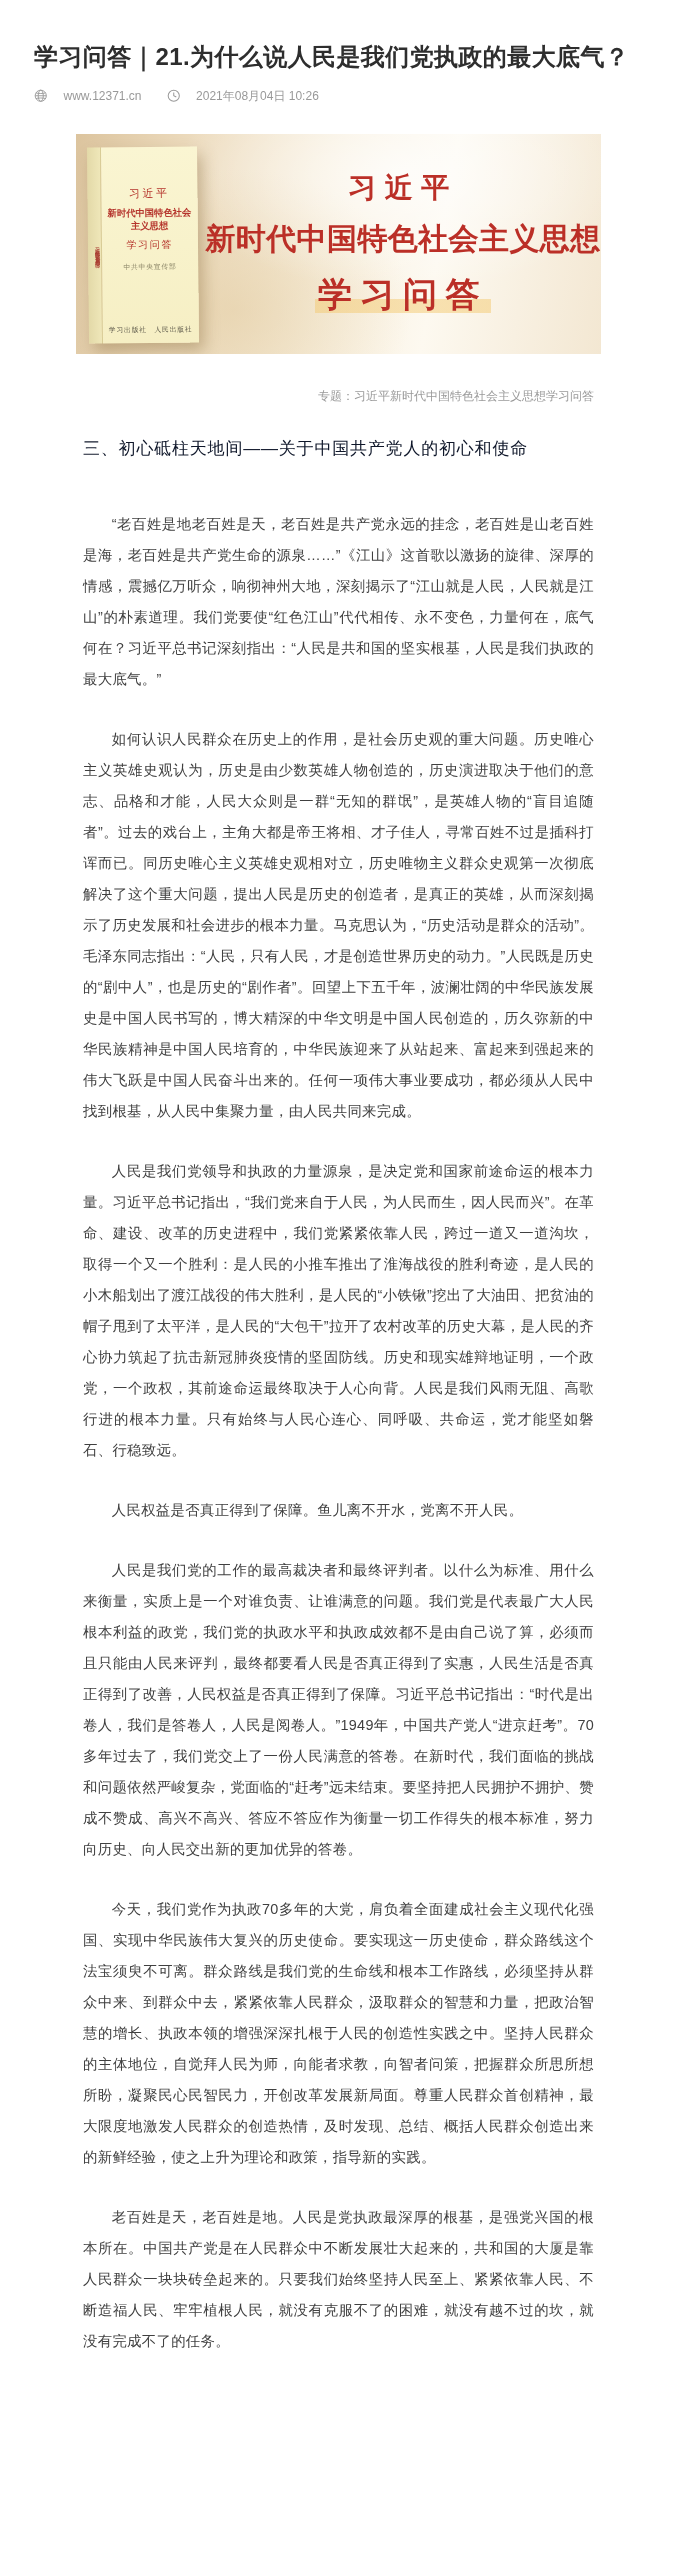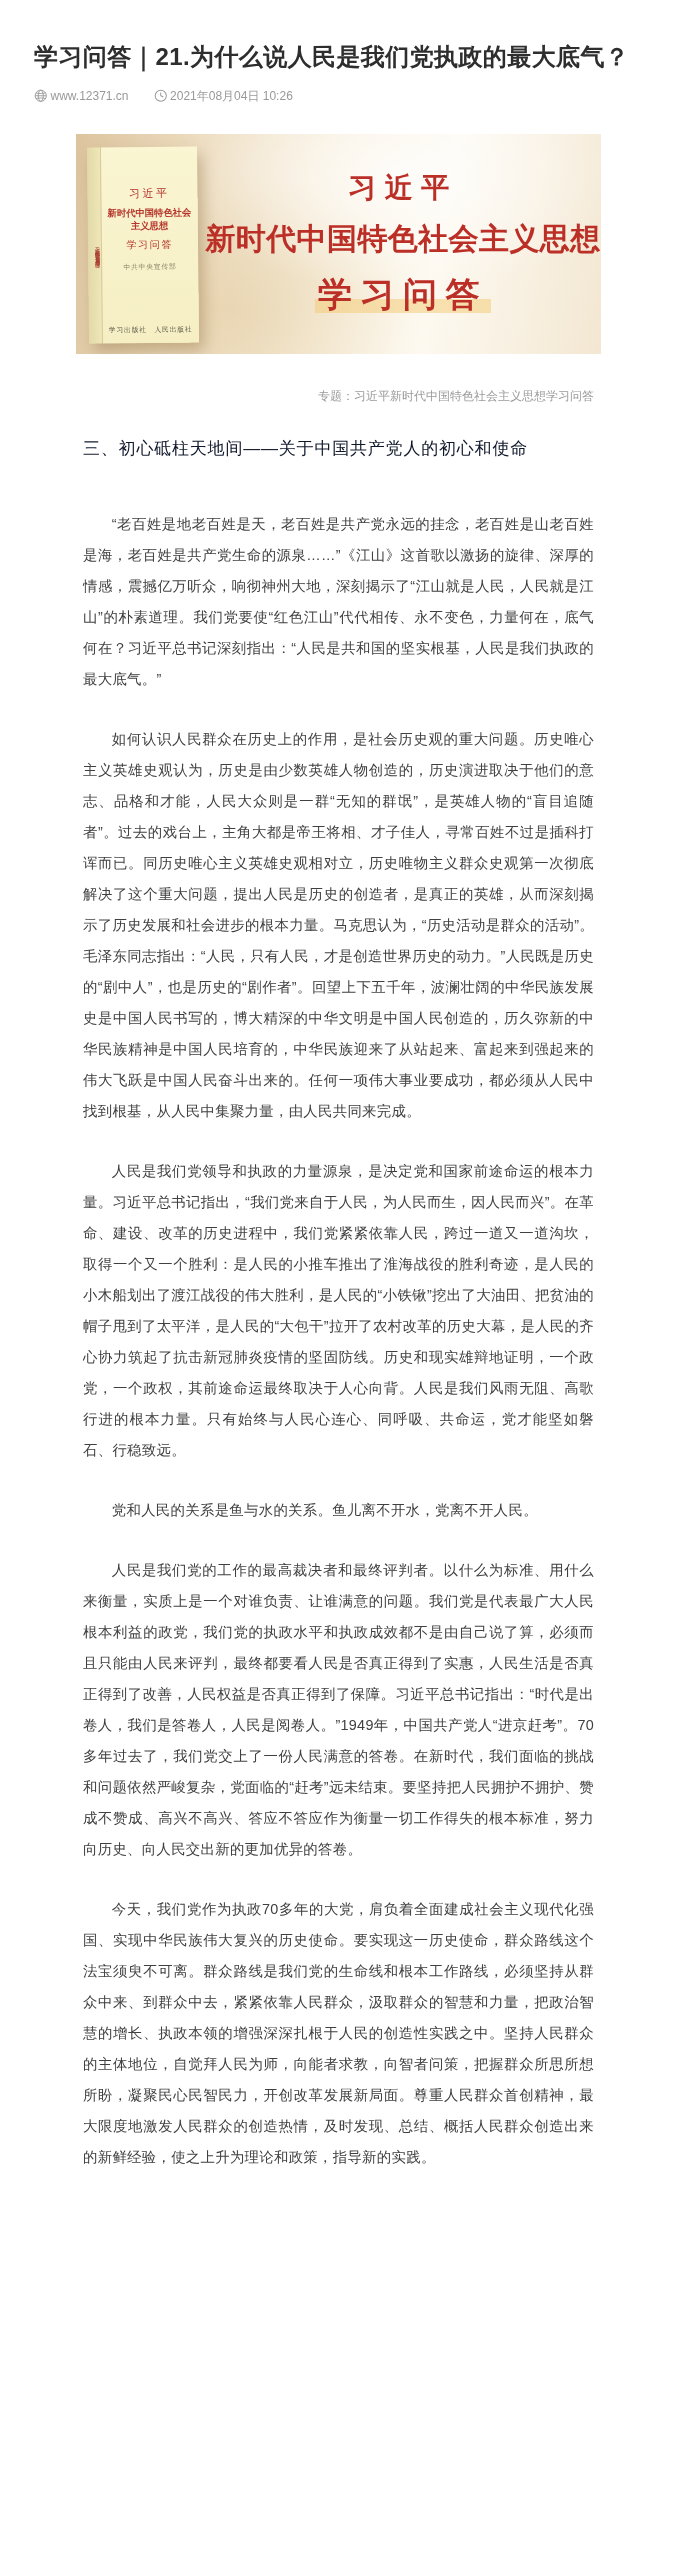--- a/index.html
+++ b/index.html
@@ -20,21 +20,21 @@
     line-height: 35px;
     font-weight: bold;
     color: #2e2e2e;
     letter-spacing: 0.4px;
   }
   .byline {
     margin-top: 13.5px;
     display: flex; align-items: center; gap: 25px;
     font-size: 12px; color: #999;
   }
-  .byline .meta-item { display: flex; align-items: center; gap: 3px; }
+  .byline .meta-item { display: flex; align-items: center; gap: 16px; }
   .byline svg { display: block; }
 
   .article { padding: 0 49px; }
 
   
   .banner {
     position: relative;
     margin: 29px -6.8px 0;
     height: 220px;
     overflow: hidden;
@@ -173,20 +173,21 @@
     <div class="caption">专题：习近平新时代中国特色社会主义思想学习问答</div>
 
     <div class="section-heading">三、初心砥柱天地间——关于中国共产党人的初心和使命</div>
 
 
     <p class="body first">“老百姓是地老百姓是天，老百姓是共产党永远的挂念，老百姓是山老百姓是海，老百姓是共产党生命的源泉……”《江山》这首歌以激扬的旋律、深厚的情感，震撼亿万听众，响彻神州大地，深刻揭示了“江山就是人民，人民就是江山”的朴素道理。我们党要使“红色江山”代代相传、永不变色，力量何在，底气何在？习近平总书记深刻指出：“人民是共和国的坚实根基，人民是我们执政的最大底气。”</p>
     <p class="body">如何认识人民群众在历史上的作用，是社会历史观的重大问题。历史唯心主义英雄史观认为，历史是由少数英雄人物创造的，历史演进取决于他们的意志、品格和才能，人民大众则是一群“无知的群氓”，是英雄人物的“盲目追随者”。过去的戏台上，主角大都是帝王将相、才子佳人，寻常百姓不过是插科打诨而已。同历史唯心主义英雄史观相对立，历史唯物主义群众史观第一次彻底解决了这个重大问题，提出人民是历史的创造者，是真正的英雄，从而深刻揭示了历史发展和社会进步的根本力量。马克思认为，“历史活动是群众的活动”。毛泽东同志指出：“人民，只有人民，才是创造世界历史的动力。”人民既是历史的“剧中人”，也是历史的“剧作者”。回望上下五千年，波澜壮阔的中华民族发展史是中国人民书写的，博大精深的中华文明是中国人民创造的，历久弥新的中华民族精神是中国人民培育的，中华民族迎来了从站起来、富起来到强起来的伟大飞跃是中国人民奋斗出来的。任何一项伟大事业要成功，都必须从人民中找到根基，从人民中集聚力量，由人民共同来完成。</p>
     <p class="body">人民是我们党领导和执政的力量源泉，是决定党和国家前途命运的根本力量。习近平总书记指出，“我们党来自于人民，为人民而生，因人民而兴”。在革命、建设、改革的历史进程中，我们党紧紧依靠人民，跨过一道又一道沟坎，取得一个又一个胜利：是人民的小推车推出了淮海战役的胜利奇迹，是人民的小木船划出了渡江战役的伟大胜利，是人民的“小铁锹”挖出了大油田、把贫油的帽子甩到了太平洋，是人民的“大包干”拉开了农村改革的历史大幕，是人民的齐心协力筑起了抗击新冠肺炎疫情的坚固防线。历史和现实雄辩地证明，一个政党，一个政权，其前途命运最终取决于人心向背。人民是我们风雨无阻、高歌行进的根本力量。只有始终与人民心连心、同呼吸、共命运，党才能坚如磐石、行稳致远。</p>
 
 
-    <p class="body">党和人民的关系是鱼与水的关系。鱼儿离不开水，党离不开人民。</p>
+    <p class="body">人民权益是否真正得到了保障。鱼儿离不开水，党离不开人民。</p>
 
     <p class="body">人民是我们党的工作的最高裁决者和最终评判者。以什么为标准、用什么来衡量，实质上是一个对谁负责、让谁满意的问题。我们党是代表最广大人民根本利益的政党，我们党的执政水平和执政成效都不是由自己说了算，必须而且只能由人民来评判，最终都要看人民是否真正得到了实惠，人民生活是否真正得到了改善，人民权益是否真正得到了保障。习近平总书记指出：“时代是出卷人，我们是答卷人，人民是阅卷人。”1949年，中国共产党人“进京赶考”。70多年过去了，我们党交上了一份人民满意的答卷。在新时代，我们面临的挑战和问题依然严峻复杂，党面临的“赶考”远未结束。要坚持把人民拥护不拥护、赞成不赞成、高兴不高兴、答应不答应作为衡量一切工作得失的根本标准，努力向历史、向人民交出新的更加优异的答卷。</p>
     <p class="body">今天，我们党作为执政70多年的大党，肩负着全面建成社会主义现代化强国、实现中华民族伟大复兴的历史使命。要实现这一历史使命，群众路线这个法宝须臾不可离。群众路线是我们党的生命线和根本工作路线，必须坚持从群众中来、到群众中去，紧紧依靠人民群众，汲取群众的智慧和力量，把政治智慧的增长、执政本领的增强深深扎根于人民的创造性实践之中。坚持人民群众的主体地位，自觉拜人民为师，向能者求教，向智者问策，把握群众所思所想所盼，凝聚民心民智民力，开创改革发展新局面。尊重人民群众首创精神，最大限度地激发人民群众的创造热情，及时发现、总结、概括人民群众创造出来的新鲜经验，使之上升为理论和政策，指导新的实践。</p>
+    <p class="body">老百姓是天，老百姓是地。人民是党执政最深厚的根基，是强党兴国的根本所在。中国共产党是在人民群众中不断发展壮大起来的，共和国的大厦是靠人民群众一块块砖垒起来的。只要我们始终坚持人民至上、紧紧依靠人民、不断造福人民、牢牢植根人民，就没有克服不了的困难，就没有越不过的坎，就没有完成不了的任务。</p>
 
   </div>
 </div>
 
 
 </body></html>

